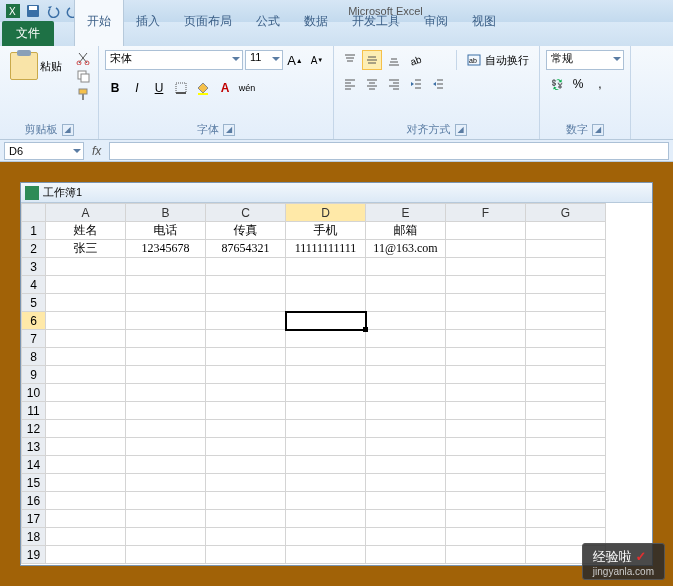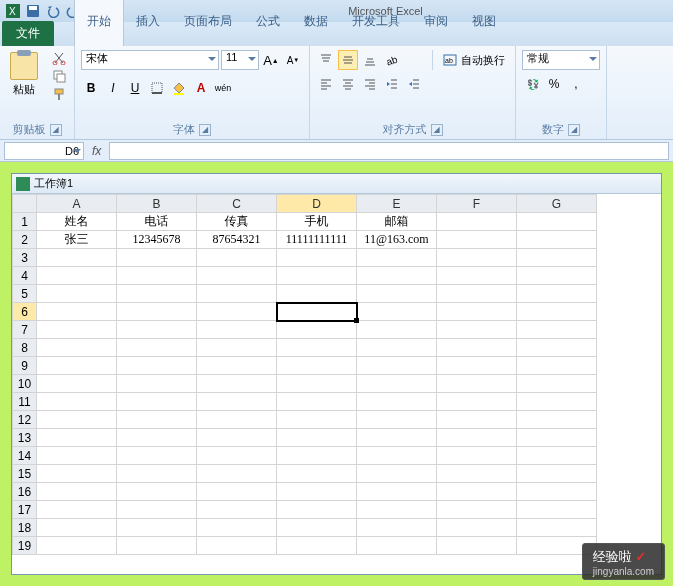--- a/index.html
+++ b/index.html
@@ -18,21 +18,21 @@
 .tab.active { background: #f5f9fd; border: 1px solid #b6c9db; border-bottom: none; border-radius: 2px 2px 0 0; color: #3b5f87; }
 
 
 .ribbon { height: 94px; background: linear-gradient(#f5f9fd, #e3eefa); border-bottom: 1px solid #b6c9db; display: flex; font-size: 11px; }
 .ribbon-group { border-right: 1px solid #c5d6e8; padding: 4px 6px 2px 6px; display: flex; flex-direction: column; justify-content: space-between; }
 .group-label { text-align: right; color: #5a7ca3; font-size: 11px; padding-top: 2px; display: flex; justify-content: center; align-items: center; gap: 4px; }
 .group-content { display: flex; gap: 4px; align-items: flex-start; flex: 1; }
 .dialog-launcher { width: 12px; height: 12px; border: 1px solid #9ab3cc; display: inline-flex; align-items: center; justify-content: center; font-size: 8px; color: #5a7ca3; cursor: pointer; }
 
 
-.paste-btn { display: flex; flex-direction: column; align-items: center; gap: 2px; padding: 2px 4px; cursor: pointer; }
+.paste-btn { display: flex; flex-direction: row; align-items: center; gap: 2px; padding: 2px 4px; cursor: pointer; }
 .paste-icon { width: 28px; height: 28px; background: #f9e4a8; border: 1px solid #c9a94a; border-radius: 2px; position: relative; }
 .paste-icon::before { content: ""; position: absolute; top: -3px; left: 6px; width: 14px; height: 6px; background: #8aa0b8; border-radius: 2px; }
 .mini-btns { display: flex; flex-direction: column; gap: 2px; padding-left: 4px; }
 .mini-btn { width: 18px; height: 16px; cursor: pointer; display: flex; align-items: center; justify-content: center; }
 
 
 .font-row { display: flex; gap: 2px; margin-bottom: 4px; }
 .font-select { height: 20px; border: 1px solid #abc0d6; background: #fff; font-size: 11px; padding: 0 22px 0 4px; position: relative; cursor: pointer; }
 .font-name { width: 138px; }
 .font-size { width: 38px; }
@@ -43,26 +43,26 @@
 .align-col { display: flex; flex-direction: column; gap: 4px; }
 .align-row { display: flex; gap: 2px; }
 .align-right-col { display: flex; flex-direction: column; gap: 0; padding-left: 6px; border-left: 1px solid #c5d6e8; margin-left: 4px; }
 .wide-btn { display: flex; align-items: center; gap: 4px; padding: 2px 4px; cursor: pointer; height: 20px; font-size: 11px; }
 
 
 .num-col { display: flex; flex-direction: column; gap: 4px; }
 
 
 .name-fx-row { height: 22px; background: #e3eefa; border-bottom: 1px solid #b6c9db; display: flex; align-items: center; padding: 2px 4px; gap: 4px; }
-.name-box { width: 80px; height: 18px; background: #fff; border: 1px solid #abc0d6; font-size: 11px; padding: 0 4px; display: flex; align-items: center; justify-content: flex-end; position: relative; }
+.name-box { width: 80px; height: 18px; background: #fff; border: 1px solid #abc0d6; font-size: 11px; padding: 0 4px; display: flex; align-items: center; justify-content: flex-start; position: relative; }
 .fx-label { font-style: italic; color: #555; font-size: 12px; padding: 0 4px; }
 .fx-input { flex: 1; height: 18px; background: #fff; border: 1px solid #abc0d6; font-size: 11px; padding: 0 4px; }
 
 
-.workbook-area { background: #bef264; padding: 11px; height: calc(586px - 22px - 24px - 94px - 22px); position: relative; }
+.workbook-area { background: #a16207; padding: 20px; height: calc(586px - 22px - 24px - 94px - 22px); position: relative; }
 .workbook-window { background: #fff; border: 1px solid #7a94b0; height: 100%; display: flex; flex-direction: column; }
 .wb-title { height: 20px; background: linear-gradient(#f2f7fc, #dce9f6); border-bottom: 1px solid #b6c9db; display: flex; align-items: center; padding: 0 4px; font-size: 11px; gap: 4px; }
 .wb-title-icon { width: 14px; height: 14px; background: #2e8b57; display: inline-block; }
 
 
 .grid-wrap { flex: 1; overflow: auto; position: relative; }
 table.grid { border-collapse: collapse; font-size: 12px; }
 table.grid th, table.grid td { border: 1px solid #d4d4d4; height: 18px; padding: 0 2px; text-align: center; font-weight: normal; }
 table.grid th { background: #e9edf2; color: #333; }
 table.grid th.corner { width: 24px; background: #e9edf2; }

